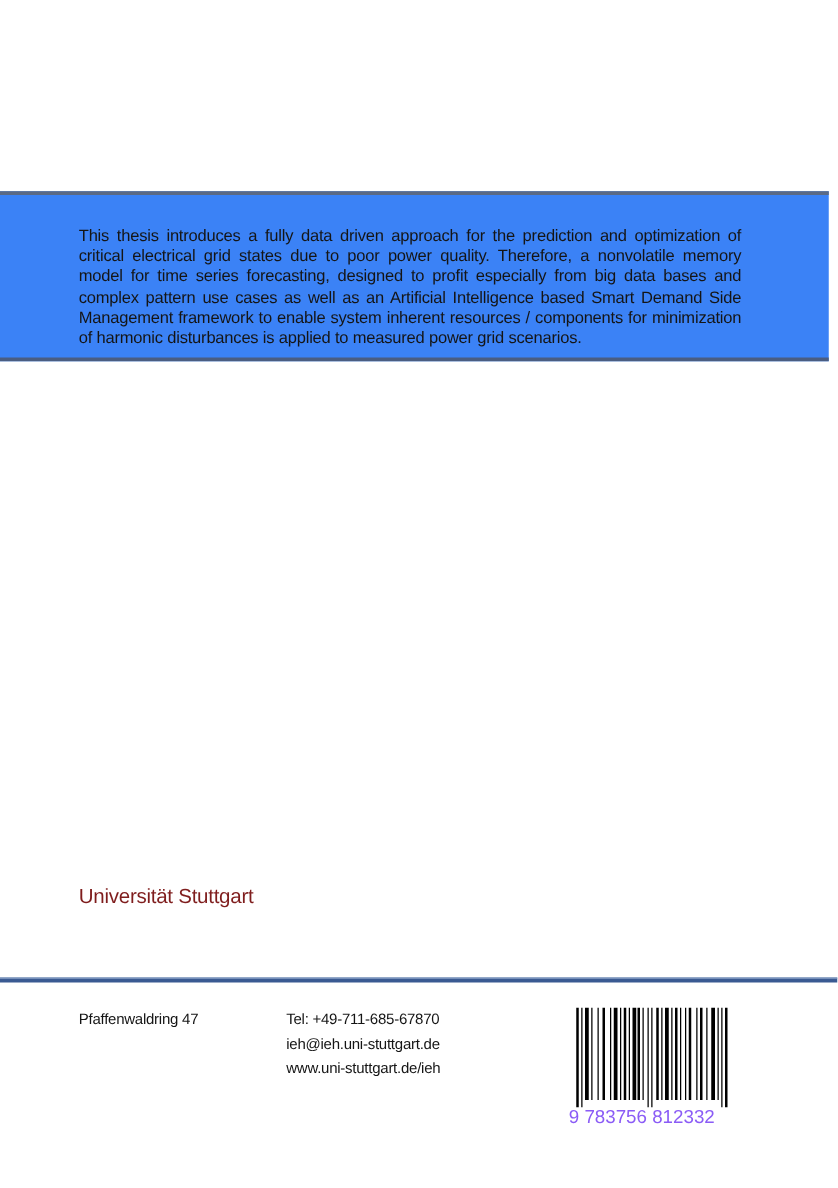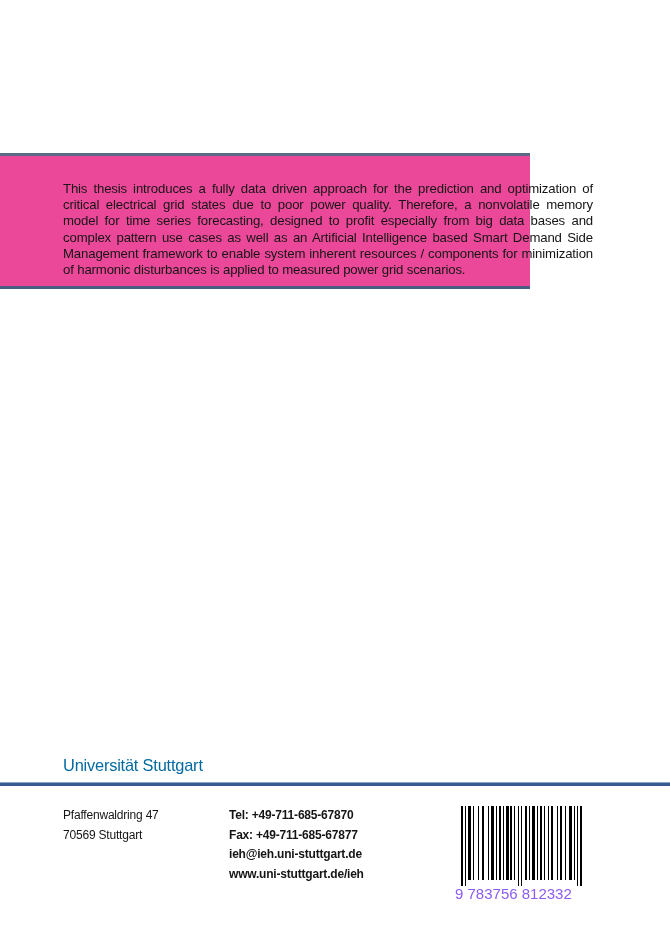--- a/index.html
+++ b/index.html
@@ -1,47 +1,45 @@
 <!DOCTYPE html>
 <html><head>
 <meta charset="utf-8">
 <style>
   html,body{margin:0;padding:0;}
   body{width:670px;height:950px;background:#ffffff;position:relative;overflow:hidden;font-family:"Liberation Sans",sans-serif;color:#111;}
-  .abstract-box{position:absolute;left:0;top:153px;width:530px;height:136px;background:#ec4899;border-top:3px solid #5b6a85;border-bottom:3px solid #4a5d82;box-sizing:border-box;}
+  .abstract-box{position:absolute;left:0;top:153px;width:663px;height:136px;background:#3b82f6;border-top:3px solid #5b6a85;border-bottom:3px solid #4a5d82;box-sizing:border-box;}
   .abstract-text{position:absolute;left:63px;top:25px;width:530px;font-size:13.2px;line-height:16.2px;text-align:justify;letter-spacing:-0.15px;color:#151515;}
-  .uni{position:absolute;left:63px;top:756px;font-size:16.4px;line-height:19.5px;color:#0369a1;letter-spacing:-0.2px;}
+  .uni{position:absolute;left:63px;top:708px;font-size:16.4px;line-height:19.5px;color:#7f1d1d;letter-spacing:-0.2px;}
   .rule2{position:absolute;left:0;top:782px;width:670px;height:3px;background:#3a5a92;border-top:1px solid #8aa3c8;}
   .col{position:absolute;top:806px;font-size:12px;line-height:19.6px;color:#151515;letter-spacing:-0.2px;}
   .col1{left:63px;}
-  .col2{left:229px;font-weight:bold;}
+  .col2{left:229px;}
   .barcode{position:absolute;left:458px;top:806px;width:130px;height:80px;}
   .isbn{position:absolute;left:455px;top:885px;width:140px;font-size:15px;color:#8b5cf6;letter-spacing:0px;}
 </style>
 </head>
 <body>
 
 <div class="abstract-box">
   <p class="abstract-text" style="margin:0">This thesis introduces a fully data driven approach for the prediction and optimization of critical electrical grid states due to poor power quality. Therefore, a nonvolatile memory model for time series forecasting, designed to profit especially from big data bases and complex pattern use cases as well as an Artificial Intelligence based Smart Demand Side Management framework to enable system inherent resources / components for minimization of harmonic disturbances is applied to measured power grid scenarios.</p>
 </div>
 
 <div class="uni">
   <div>Universität Stuttgart</div>
 </div>
 
 <div class="rule2"></div>
 
 <div class="col col1">
   <div>Pfaffenwaldring 47</div>
-  <div>70569 Stuttgart</div>
 </div>
 
 <div class="col col2">
   <div>Tel: +49-711-685-67870</div>
-  <div>Fax: +49-711-685-67877</div>
   <div>ieh@ieh.uni-stuttgart.de</div>
   <div>www.uni-stuttgart.de/ieh</div>
 </div>
 
 <svg class="barcode" viewBox="0 0 130 80" preserveAspectRatio="none">
   <g fill="#000">
     <rect x="3" y="0" width="2" height="80"></rect>
     <rect x="7" y="0" width="1" height="80"></rect>
     <rect x="10" y="0" width="3" height="74"></rect>
     <rect x="15" y="0" width="1" height="74"></rect>

